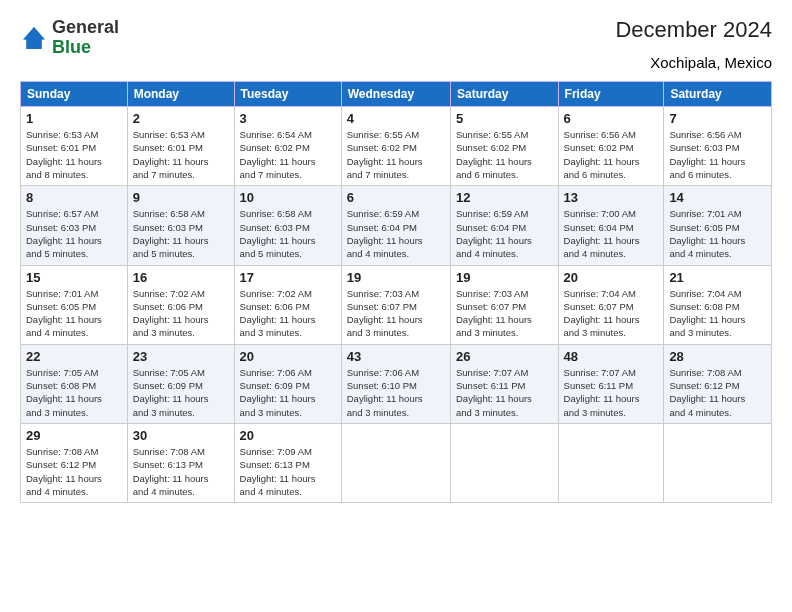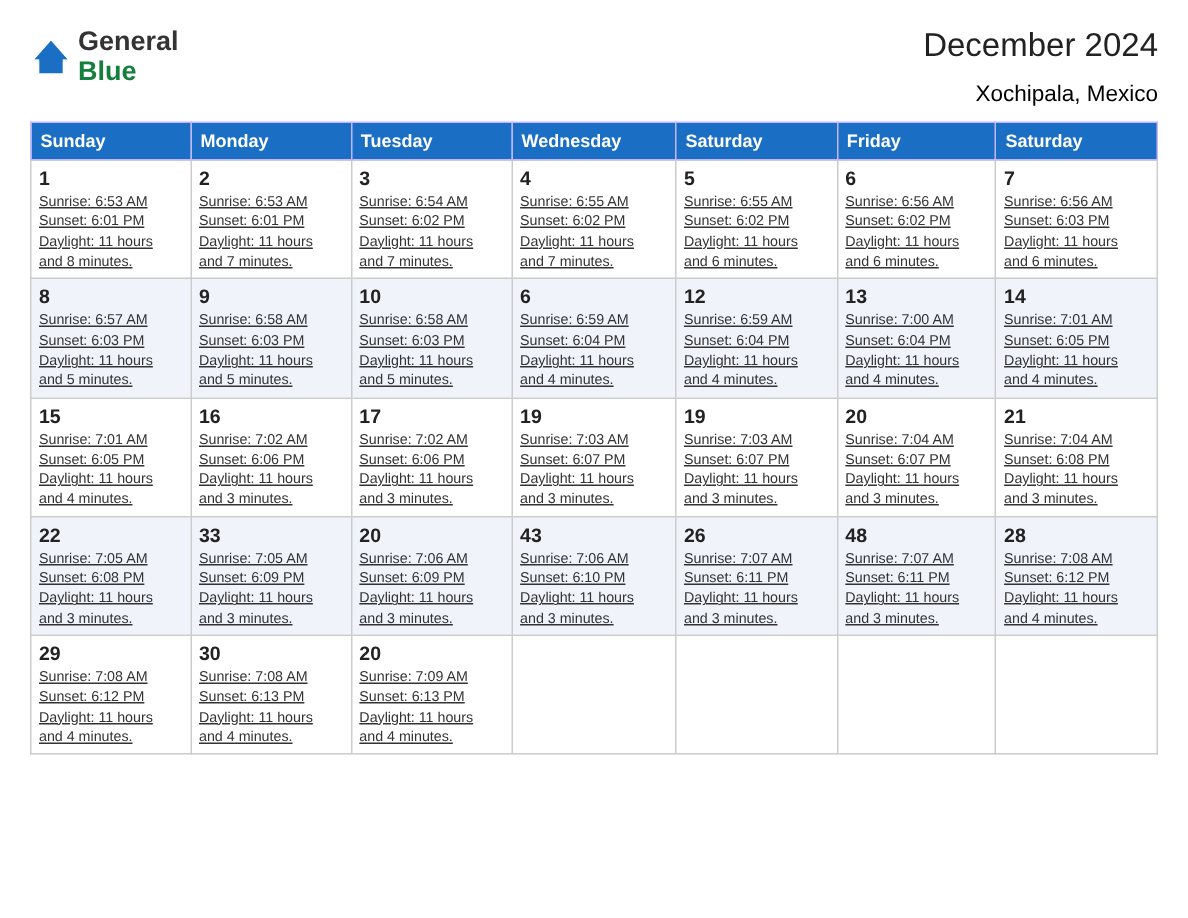--- a/index.html
+++ b/index.html
@@ -78,21 +78,20 @@
     .day-num {
       font-size: 13px;
       font-weight: bold;
       color: #222;
       margin-bottom: 2px;
     }
     .day-info {
       font-size: 9.5px;
       color: #333;
       line-height: 1.4;
-      text-decoration: underline;
     }
     .empty-cell {
       background: #fff !important;
     }
     .calendar tr:nth-child(even) td.empty-cell {
       background: #f0f4fa !important;
     }
   </style>
 </head>
 <body>
@@ -261,21 +260,21 @@
       </td>
         </tr>
         <tr>
           <td>
         <div class="day-num">22</div>
         <div class="day-info">
           Sunrise: 7:05 AM<br>Sunset: 6:08 PM<br>Daylight: 11 hours<br>and 3 minutes.
         </div>
       </td>
           <td>
-        <div class="day-num">33</div>
+        <div class="day-num">23</div>
         <div class="day-info">
           Sunrise: 7:05 AM<br>Sunset: 6:09 PM<br>Daylight: 11 hours<br>and 3 minutes.
         </div>
       </td>
           <td>
         <div class="day-num">20</div>
         <div class="day-info">
           Sunrise: 7:06 AM<br>Sunset: 6:09 PM<br>Daylight: 11 hours<br>and 3 minutes.
         </div>
       </td>

